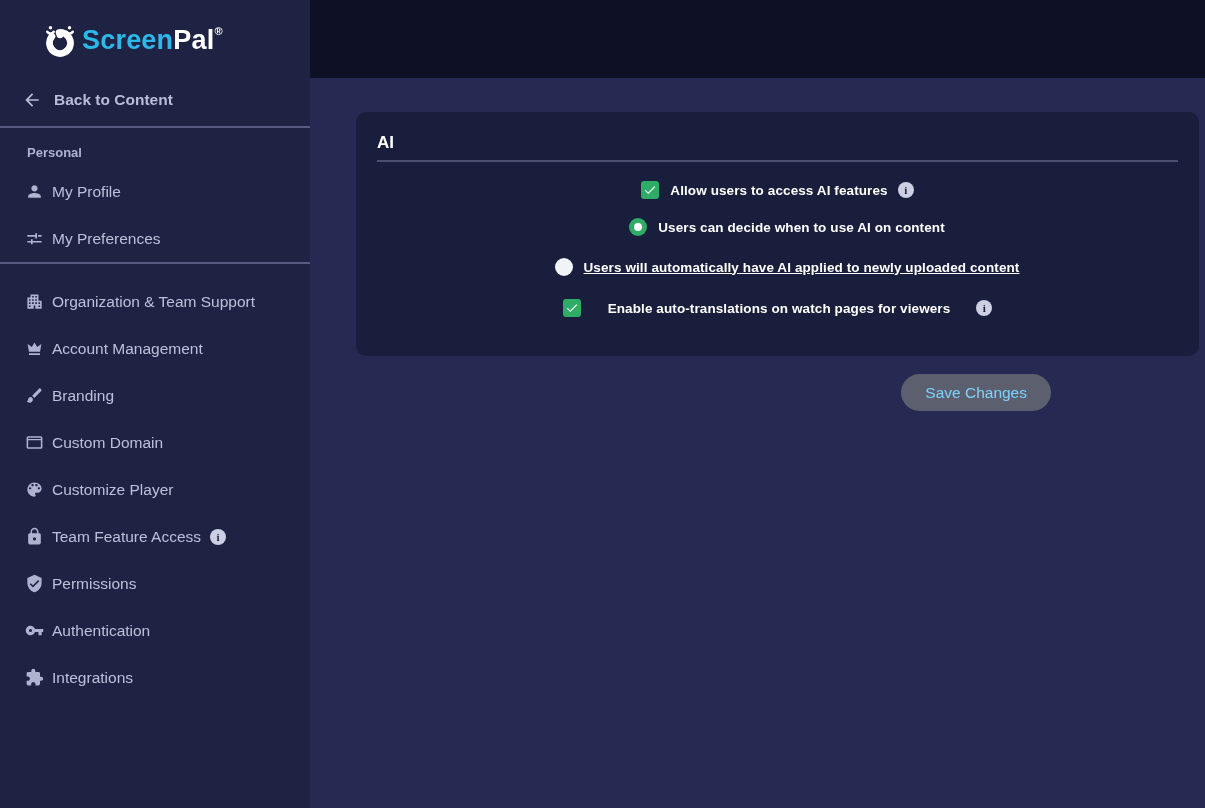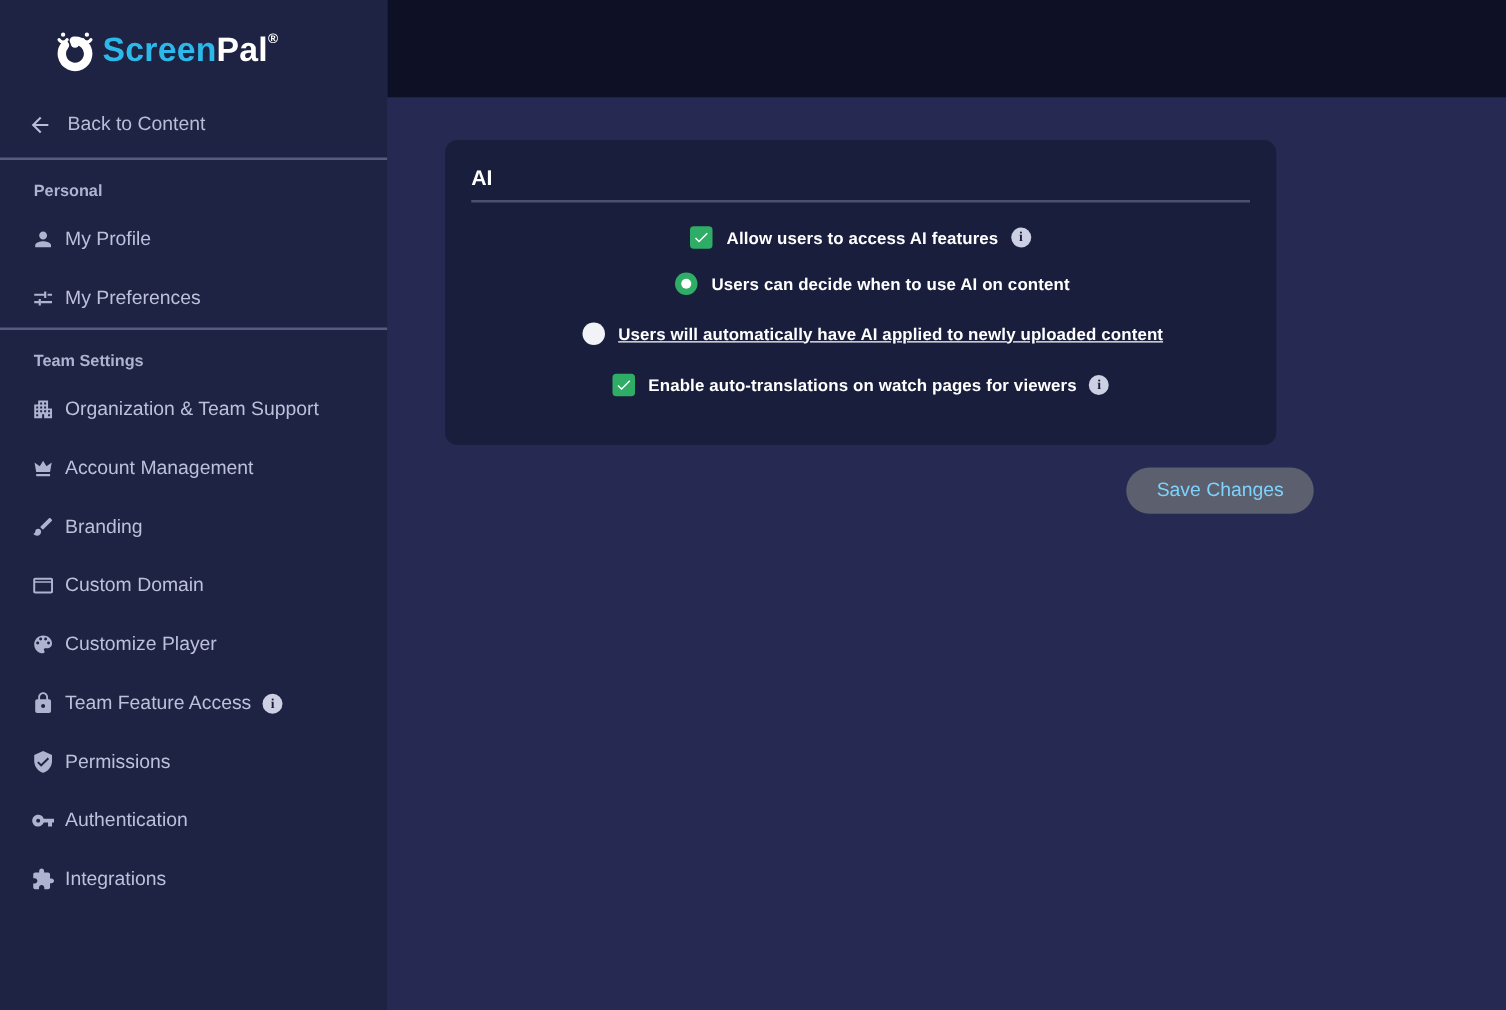--- a/index.html
+++ b/index.html
@@ -21,21 +21,21 @@
     height:80px; display:flex; align-items:center; padding-left:42px;
   }
   .logo-mark { width:36px; height:36px; margin-right:4px; }
   .logo-text { font-size:27px; font-weight:bold; letter-spacing:.2px; white-space:nowrap;text-align:center; }
   .logo-screen { color:#2cb9ea; }
   .logo-pal { color:#ffffff; }
   .logo-reg { color:#ffffff; font-size:11px; vertical-align:top; font-weight:bold; }
   .back-row {
     display:flex; align-items:center; gap:12px;
     padding:10px 0 16px 22px;
-    color:#b9bdd8; font-size:15.5px; cursor:pointer;
+    color:#b9bdd8; font-size:15.5px; cursor:pointer;font-weight:bold;
   }
   .back-arrow svg { width:20px; height:20px; fill:#b9bdd8; display:block; }
   .side-divider { height:2px; background:#565b80; width:100%; }
   .section { padding-top:14px; }
   .section-header {
     color:#aeb3cf; font-size:13px; font-weight:bold;
     padding-left:27px; height:26px; line-height:22px;
   }
   .side-item {
     height:47px; display:flex; align-items:center;
@@ -48,21 +48,21 @@
     background:#2a2e52; border-left-color:#e91e63;
     color:#ffffff; font-weight:bold;
   }
   .side-item.active .icon svg { fill:#e91e63; }
   .side-item .info-icon { margin-left:9px; }
   
   .main { flex:1; display:flex; flex-direction:column; }
   .topbar { height:78px; background:#0e1126; }
   .content { flex:1; background:#262a52; padding:34px 0 0 46px; }
   .card {
-    width:665px; background:#1a1e3d; border-radius:10px;
+    width:843px; background:#1a1e3d; border-radius:10px;
     padding:20px 21px 36px 21px;
   }
   .card-title { font-size:17px; font-weight:bold; color:#fff; line-height:22px; }
   .card-divider { height:2px; background:#4b5070; margin-top:6px; }
   .option-row { display:flex; align-items:center; min-height:24px;justify-content:center; }
   .option-row.indent { margin-left:19px; }
   .opt-label { font-size:13.5px; font-weight:bold; color:#ffffff; margin-left:11px; letter-spacing:.1px; }
   .checkbox {
     width:18px; height:18px; min-width:18px; border-radius:3px;
     background:#2fad66; display:flex; align-items:center; justify-content:center; cursor:pointer;
@@ -88,21 +88,21 @@
     border:none; outline:none; cursor:pointer;
     background:#5c5f6d; color:#7dd3fc;
     font-family:"Liberation Sans", sans-serif;
     font-size:15.5px; padding:0 24px; height:37px; border-radius:19px;
     margin-right:5px;
   }
   
   .row-0 { margin-top:16px; }
   .row-1 { margin-top:13px; }
   .row-2 { margin-top:16px;text-decoration:underline; }
-  .row-3 { margin-top:17px; }
+  .row-3 { margin-top:17px;gap:16px; }
 </style>
 </head>
 <body>
 
 <aside class="sidebar">
   <div class="logo-row">
     <svg class="logo-mark" viewBox="0 0 48 48">
       <g fill="#ffffff" stroke="none">
         <path d="M24 14 a14 14 0 1 0 9.9 4.1" fill="none" stroke="#ffffff" stroke-width="9" stroke-linecap="round" transform="rotate(-50 24 28)"></path>
         <circle cx="24" cy="17" r="4.6"></circle>
@@ -138,21 +138,20 @@
           <span class="icon">
             <svg viewBox="0 0 24 24">
               <path d="M3 7.5h11v2.2H3zM16.5 7.5H21v2.2h-4.5zM13 5.3h2.2v6.6H13zM3 15h4.5v2.2H3zM9.8 15H21v2.2H9.8zM7.5 12.8h2.2v6.6H7.5z"></path>
             </svg>
           </span>
           <span>My Preferences</span>
         </div>
       </div>
       <div class="side-divider"></div>
       <div class="section">
-        <div class="section-header">Team Settings</div>
         <div class="side-item">
           <span class="icon">
             <svg viewBox="0 0 24 24">
               <path d="M17 11V3H7v4H3v14h8v-4h2v4h8V11h-4zM7 19H5v-2h2v2zm0-4H5v-2h2v2zm0-4H5V9h2v2zm4 4H9v-2h2v2zm0-4H9V9h2v2zm0-4H9V5h2v2zm4 8h-2v-2h2v2zm0-4h-2V9h2v2zm0-4h-2V5h2v2zm4 12h-2v-2h2v2zm0-4h-2v-2h2v2z"></path>
             </svg>
           </span>
           <span>Organization &amp; Team Support</span>
         </div>
         <div class="side-item">
           <span class="icon">

